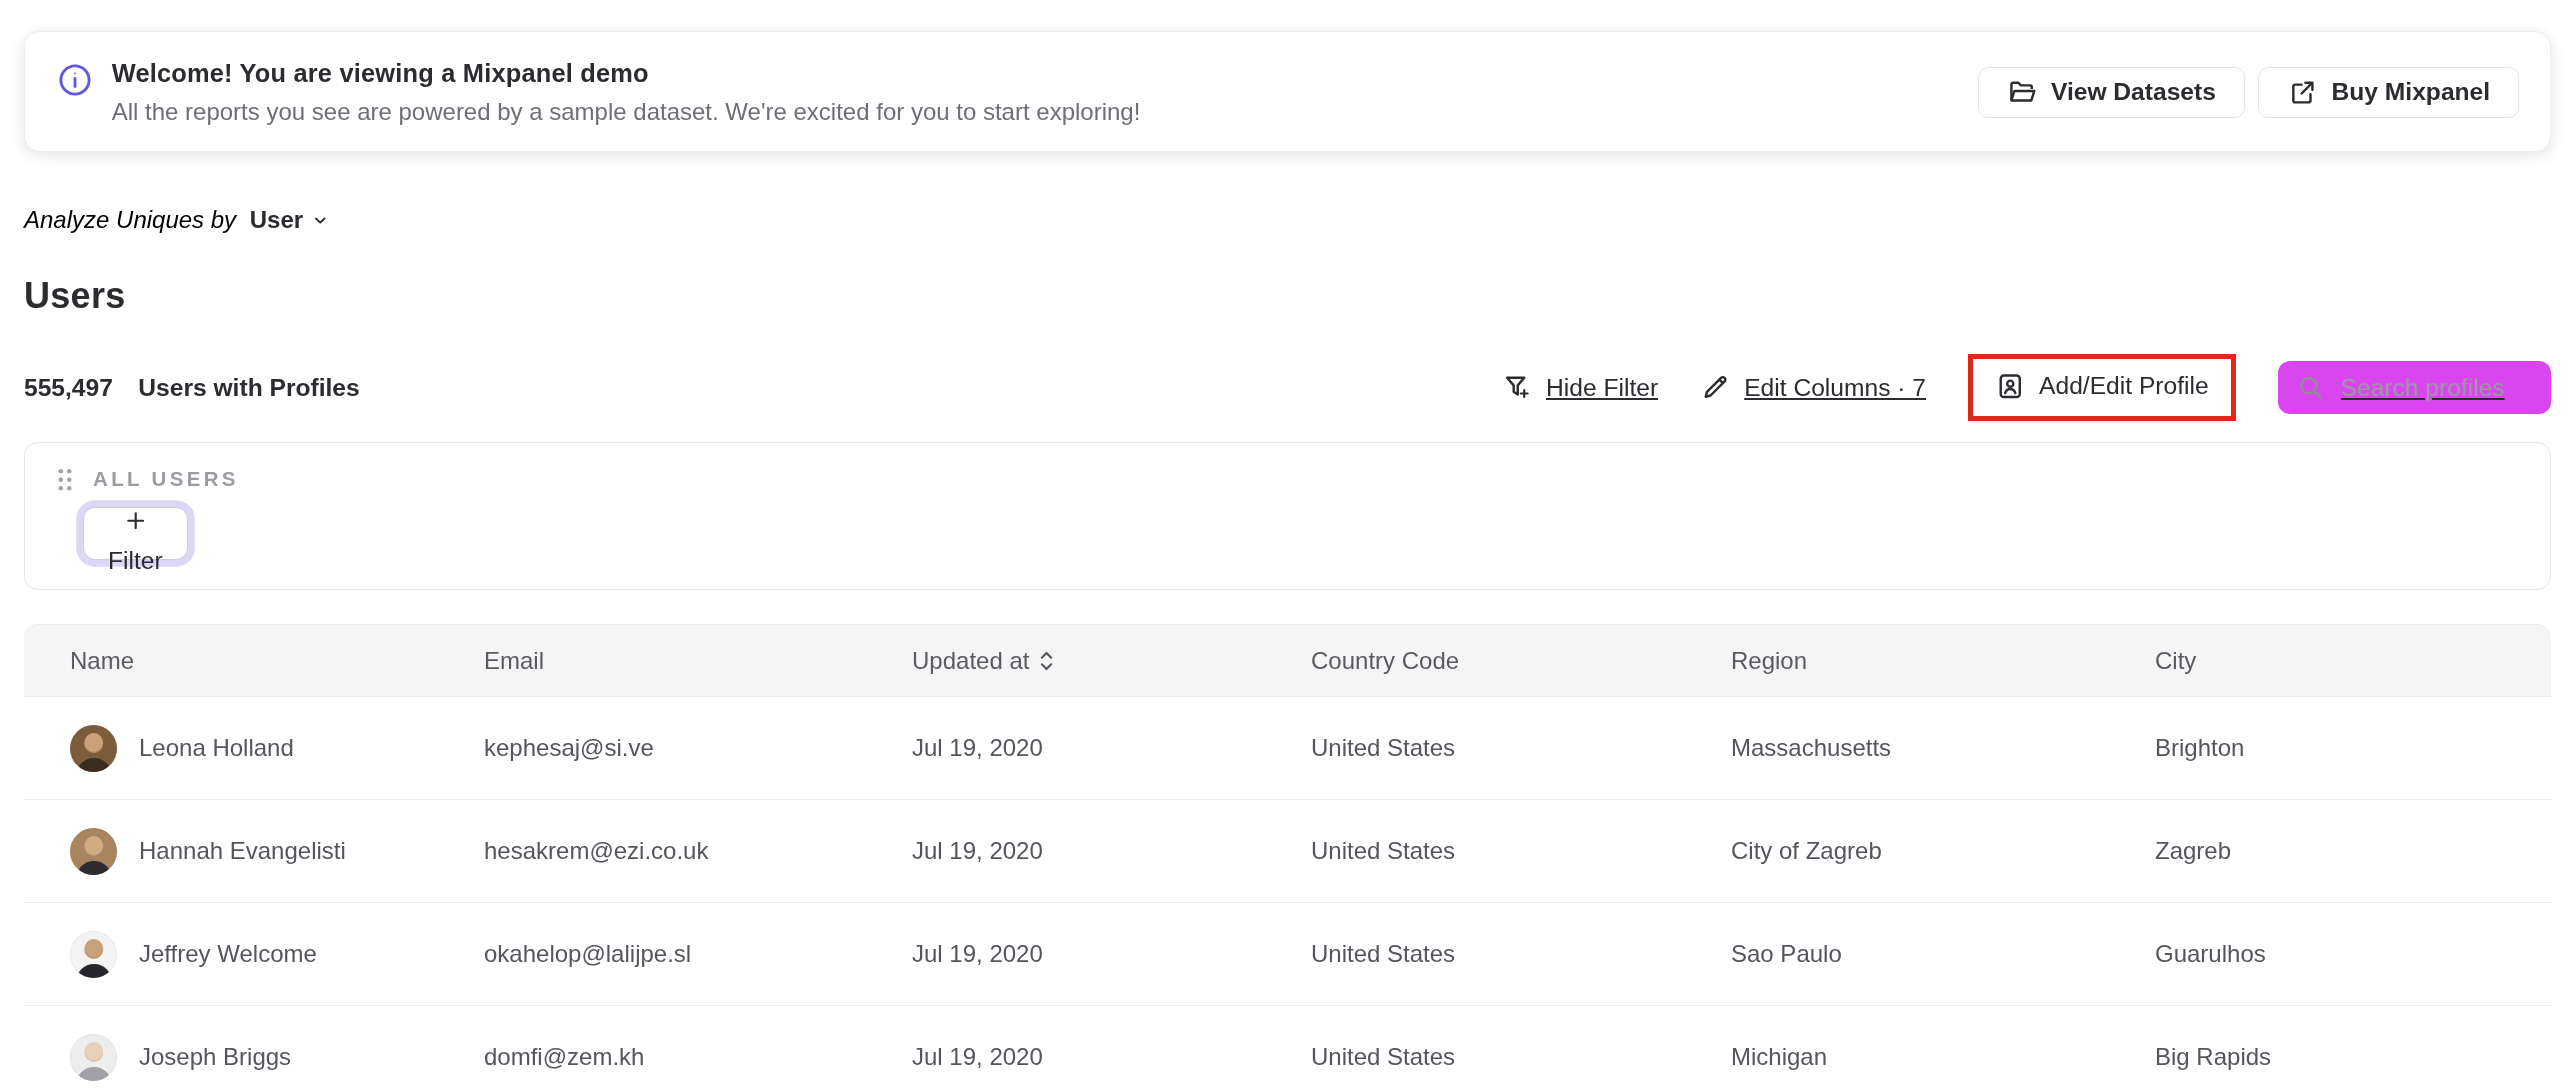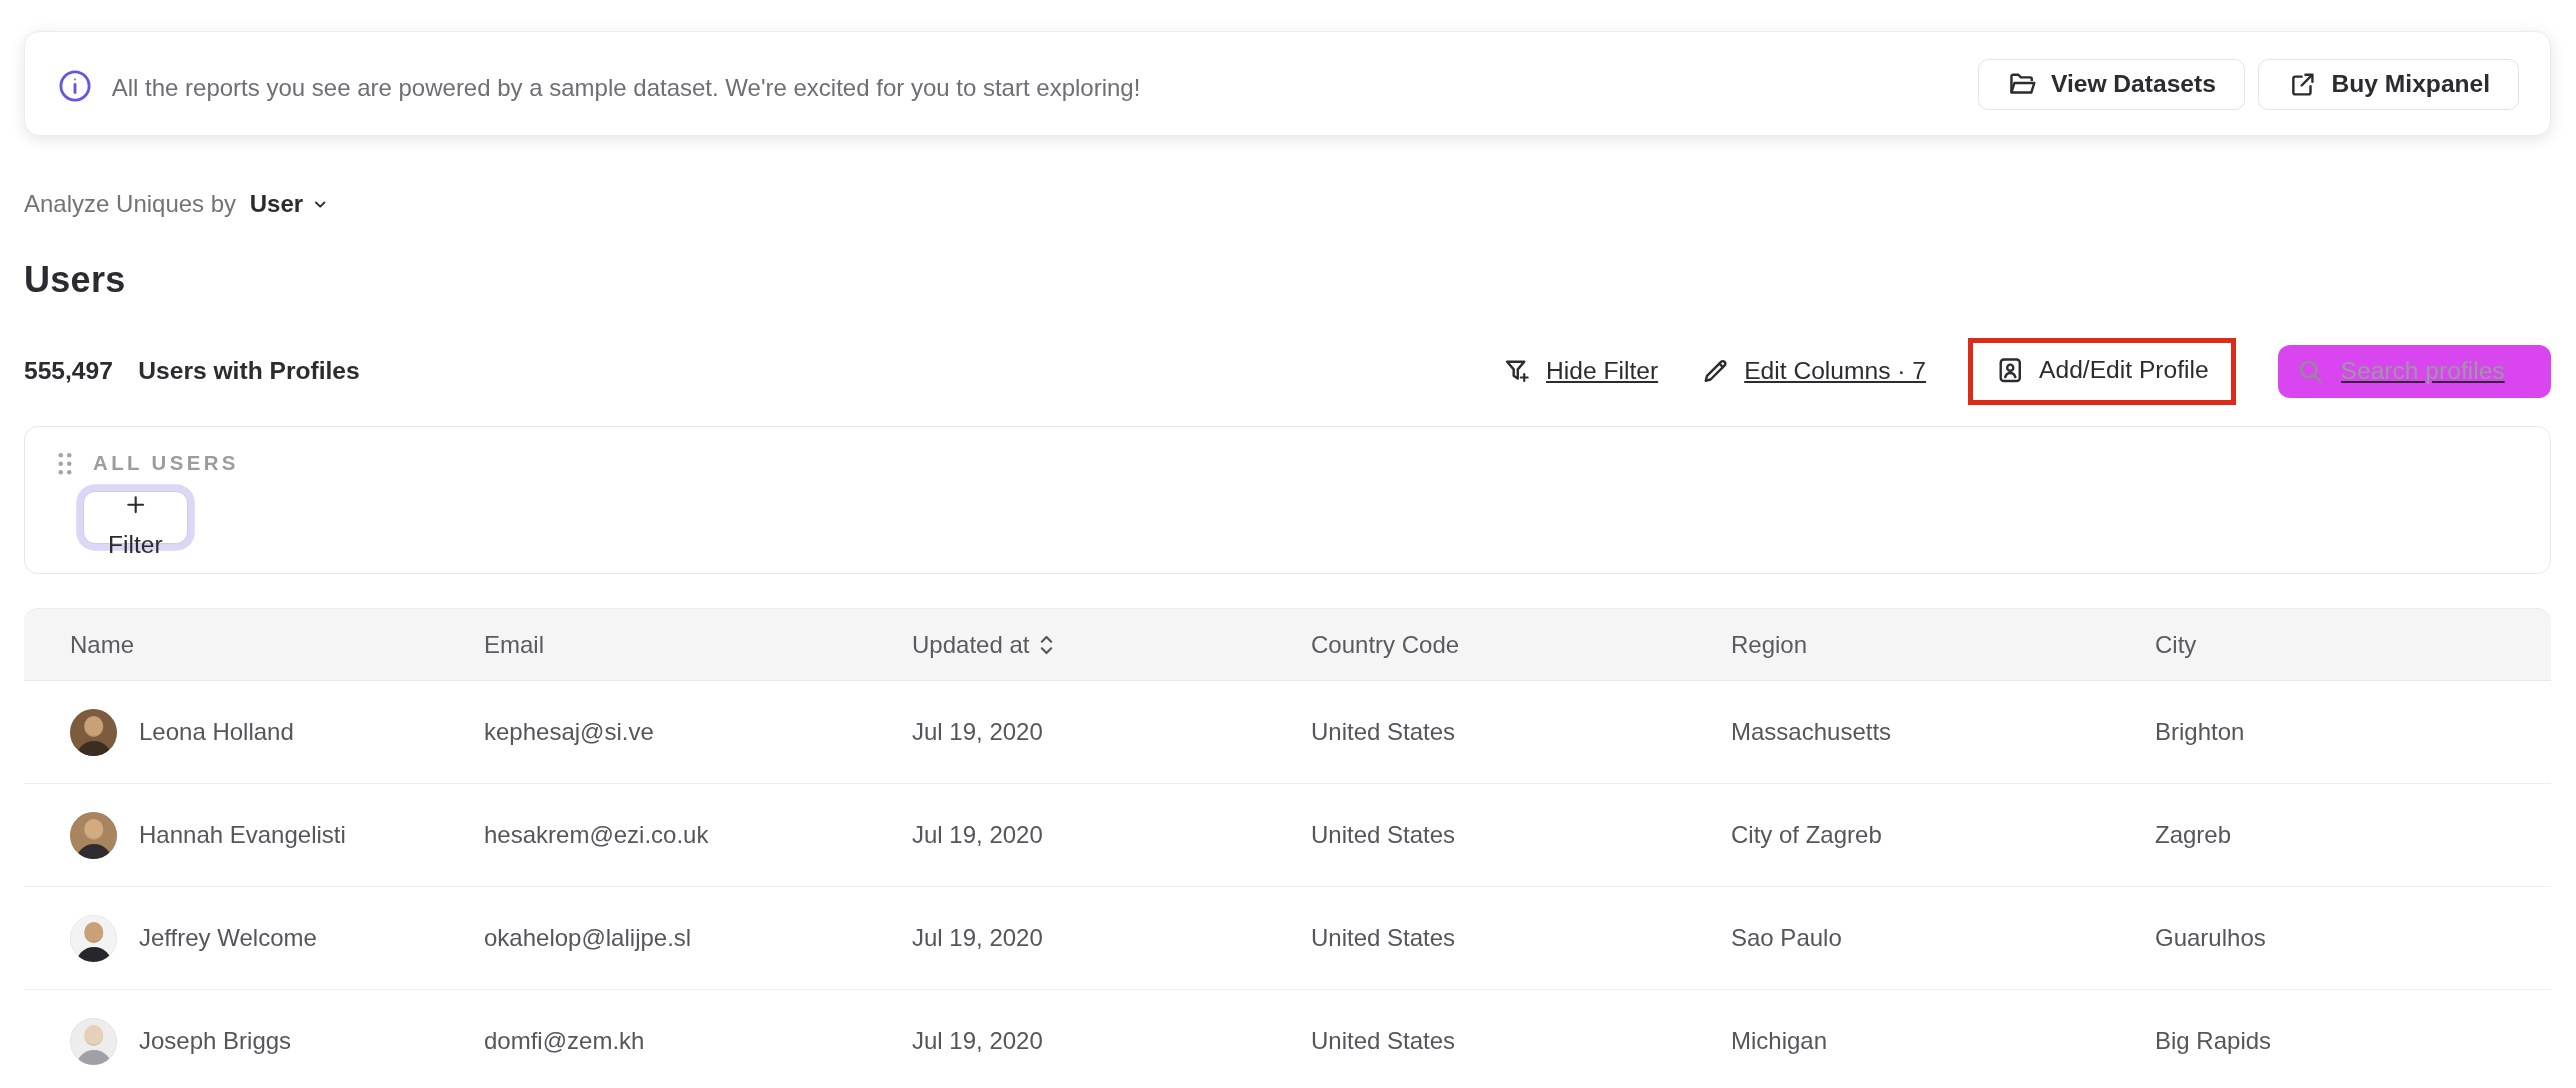--- a/index.html
+++ b/index.html
@@ -15,21 +15,21 @@
   .info-icon { flex:0 0 auto; margin-top:3.4px; }
   .banner-title { font-size:25.4px; font-weight:700; letter-spacing:0.2px; }
   .banner-sub { font-size:24px; color:#6e6e76; margin-top:10.2px; }
   .banner-actions { display:flex; gap:13.6px; }
   .btn { display:inline-flex; align-items:center; gap:13.6px; height:51px;
     padding:0 28px; background:#fff; border:1.7px solid #e2e2e6; border-radius:10.2px;
     font-size:24.6px; font-weight:700; color:#2b2b30; cursor:pointer; }
 
   
   .analyze { margin-top:51px; display:flex; align-items:center; gap:8.5px; font-size:24px; }
-  .analyze-label { color:#737373; }
+  .analyze-label { color:#000000;font-style:italic; }
   .analyze-select { display:inline-flex; align-items:center; gap:6.8px; font-weight:600;
     color:#2b2b30; cursor:pointer; padding:3.4px 5.1px; }
 
   
   h1.page-title { margin-top:37px; font-size:36px; font-weight:700; letter-spacing:0.3px; }
   .count-row { margin-top:37px; display:flex; align-items:center; justify-content:space-between; }
   .count-left { display:flex; align-items:baseline; gap:25.4px;text-align:right; }
   .count-num { font-size:24.6px; font-weight:700; }
   .count-label { font-size:24.6px; font-weight:600; }
   .toolbar { display:flex; align-items:center; gap:42px;text-decoration:underline; }
@@ -86,20 +86,21 @@
   <div class="banner">
     <div class="banner-left">
       <span class="info-icon">
         <svg width="36" height="36" viewBox="0 0 24 24" fill="none" stroke="#6257e5" stroke-width="1.9">
           <circle cx="12" cy="12" r="9.4"></circle>
           <path d="M12 11v5.4" stroke-linecap="round"></path>
           <circle cx="12" cy="7.6" r="0.6" fill="#6257e5" stroke="none"></circle>
         </svg>
       </span>
       <div>
+        <div class="banner-title">Welcome! You are viewing a Mixpanel demo</div>
         <div class="banner-sub">All the reports you see are powered by a sample dataset. We're excited for you to start exploring!</div>
       </div>
     </div>
     <div class="banner-actions">
       <button class="btn">
         <span>
           <svg width="30.5" height="30.5" viewBox="0 0 24 24" fill="none" stroke="#2b2b30" stroke-width="1.9" stroke-linejoin="round">
             <path d="M3.5 18.5V5.8c0-.7.6-1.3 1.3-1.3h4.1l2 2.1h7.3c.7 0 1.3.6 1.3 1.3v1.6"></path>
             <path d="M3.5 18.5l2.3-7.5h15.7l-2.4 7.5H3.5z"></path>
           </svg>

